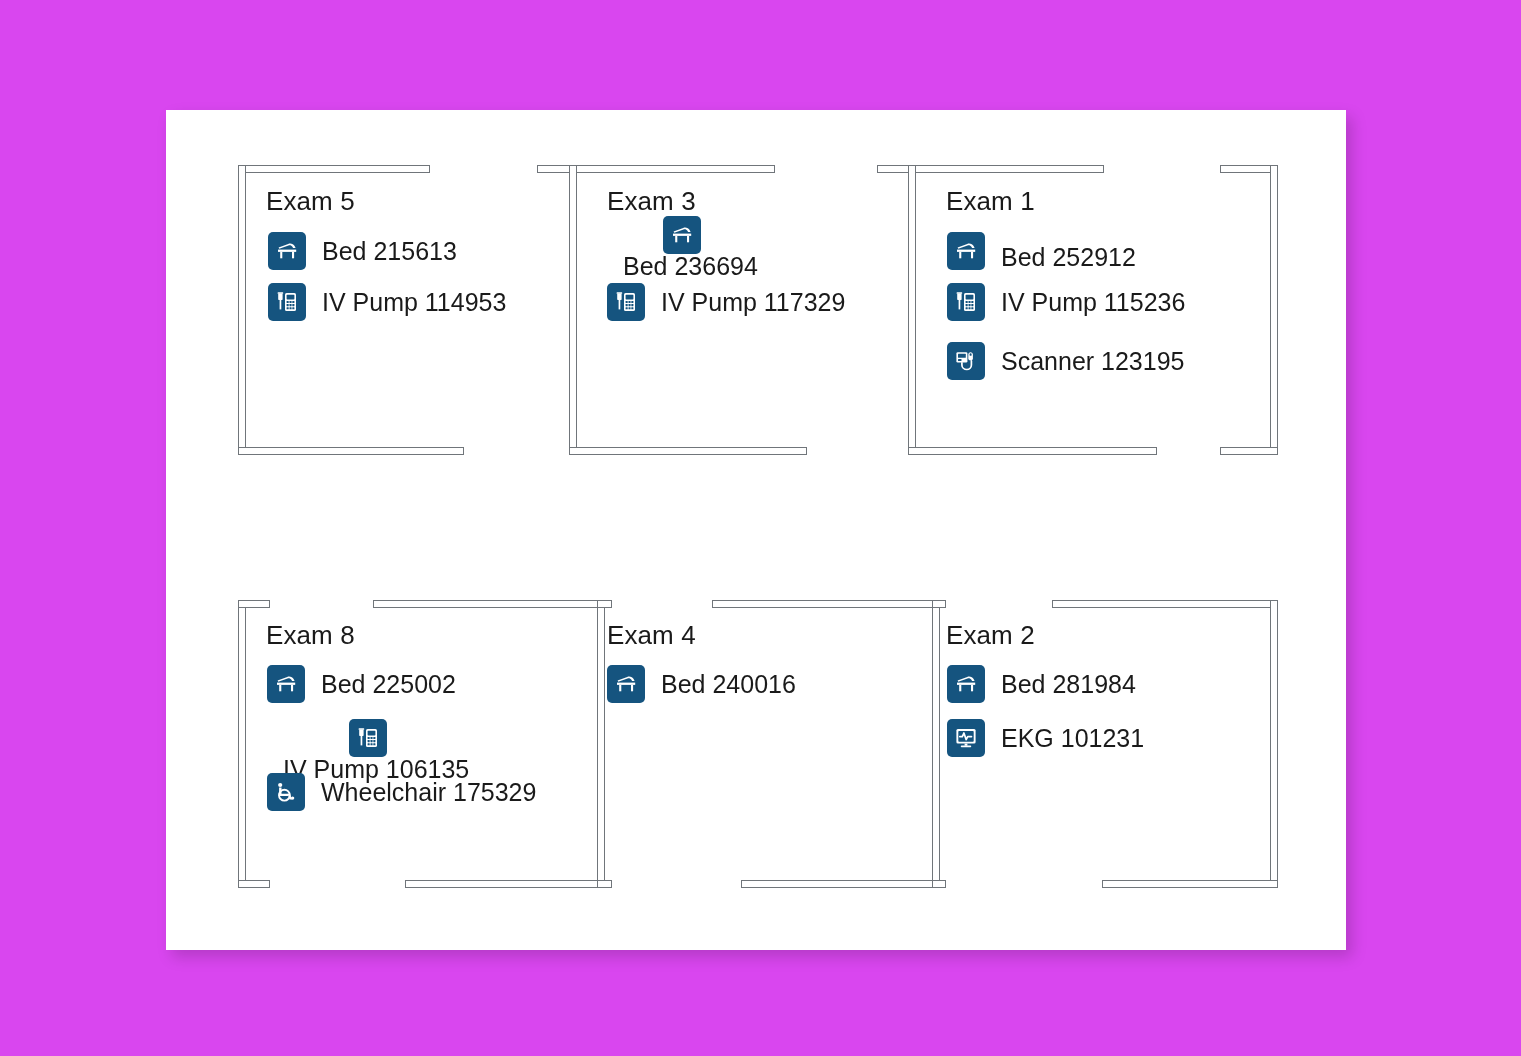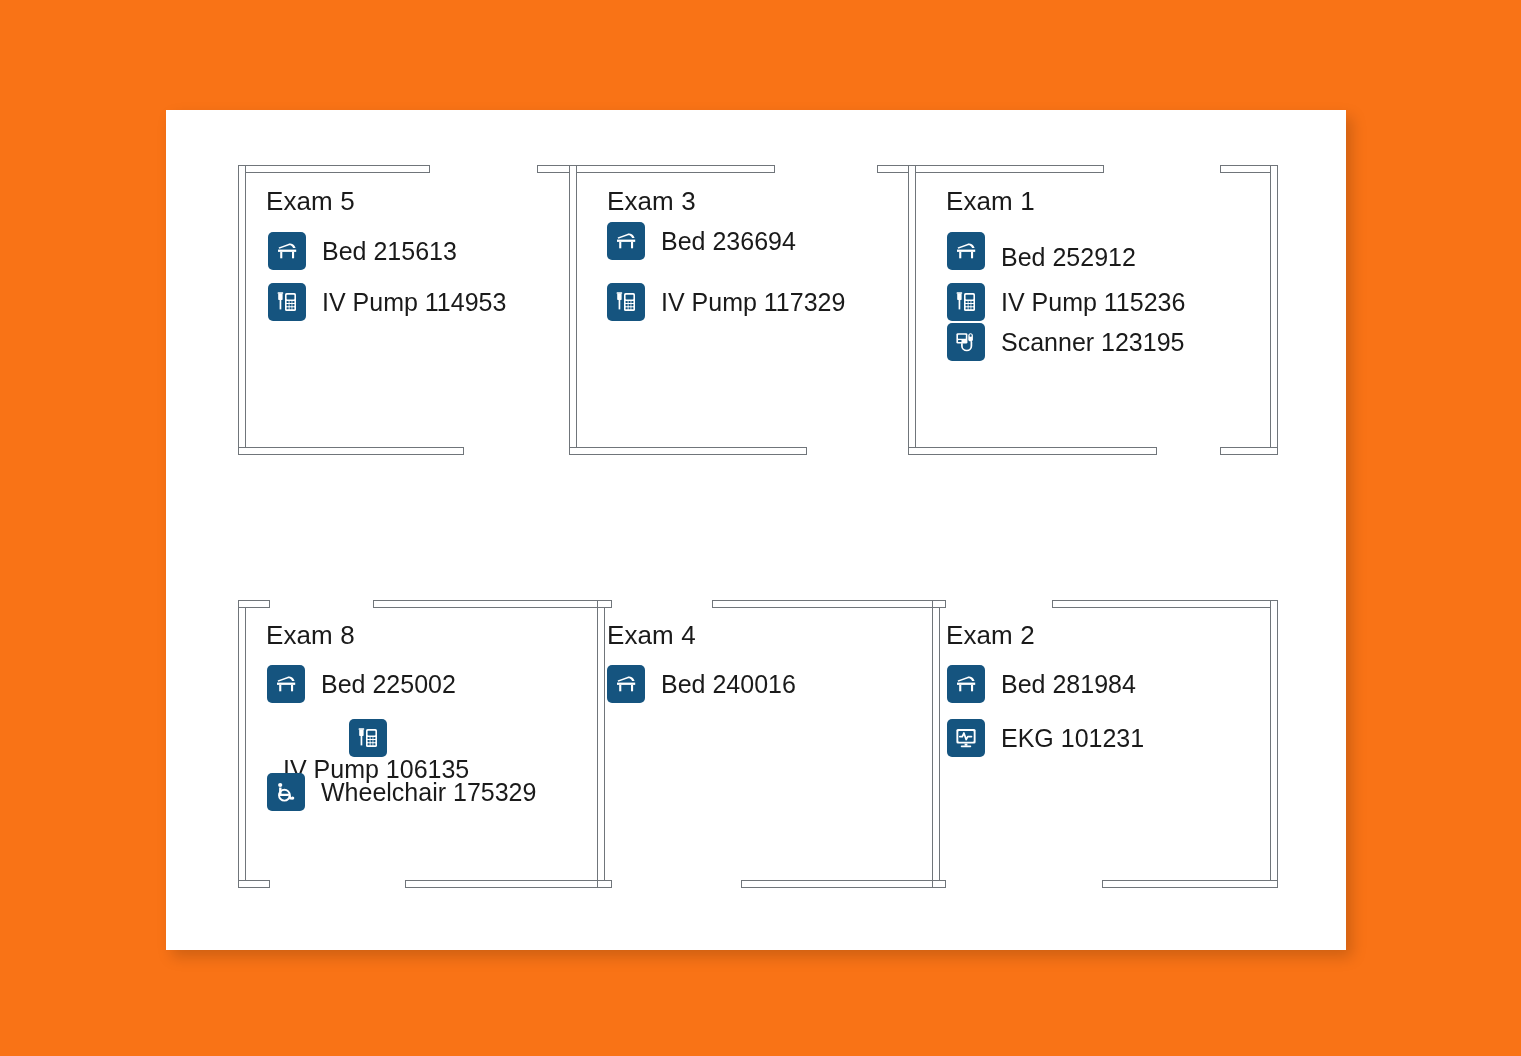--- a/index.html
+++ b/index.html
@@ -6,21 +6,21 @@
   html, body {
     margin: 0;
     padding: 0;
     background: #ffffff;
     font-family: "Liberation Sans", sans-serif;
   }
   #stage {
     position: relative;
     width: 1521px;
     height: 1056px;
-    background: #f97316;
+    background: #d946ef;
     overflow: hidden;
   }
   
   #card {
     position: absolute;
     left: 166px;
     top: 110px;
     width: 1180px;
     height: 840px;
     background: #ffffff;
@@ -144,21 +144,21 @@
           <rect x="12.6" y="18.2" width="2.1" height="2.1" rx="0.4"></rect>
           <rect x="15.5" y="18.2" width="2.1" height="2.1" rx="0.4"></rect>
           <rect x="18.3" y="18.2" width="2.1" height="2.1" rx="0.4"></rect>
         </g>
           </svg>
       </span>
       <span class="asset-label">IV Pump 114953</span>
     </div>
 
     <div class="room-title" style="left:441px; top:76px;">Exam 3</div>
-    <div class="asset" style="left:441px; top:112px;">
+    <div class="asset" style="left:441px; top:106px;flex-direction:column;">
       <span class="asset-icon">
         <svg width="26" height="26" viewBox="0 0 26 26">
             <g fill="#ffffff">
           <path d="M4 11.6 h18.2 v2.3 H4 z"></path>
           <path d="M4.6 9.4 l9.6-3.5 c2.6-0.9 5.3 0.2 6.4 2.2 l1 2 h-2.5 l-0.7-1.3 c-0.7-1.3 -2.3-1.9 -3.9-1.4 l-9.2 3.3 z"></path>
           <path d="M6.2 14 h2.1 v6.3 H6.2 z"></path>
           <path d="M18 14 h2.1 v6.3 H18 z"></path>
         </g>
           </svg>
       </span>
@@ -222,21 +222,21 @@
           <rect x="15.5" y="15.1" width="2.1" height="2.1" rx="0.4"></rect>
           <rect x="18.3" y="15.1" width="2.1" height="2.1" rx="0.4"></rect>
           <rect x="12.6" y="18.2" width="2.1" height="2.1" rx="0.4"></rect>
           <rect x="15.5" y="18.2" width="2.1" height="2.1" rx="0.4"></rect>
           <rect x="18.3" y="18.2" width="2.1" height="2.1" rx="0.4"></rect>
         </g>
           </svg>
       </span>
       <span class="asset-label">IV Pump 115236</span>
     </div>
-    <div class="asset" style="left:781px; top:213px;">
+    <div class="asset" style="left:781px; top:232px;">
       <span class="asset-icon">
         <svg width="26" height="26" viewBox="0 0 26 26">
           <g fill="#ffffff">
             <rect x="3.4" y="4.2" width="11" height="10.4" rx="1.4"></rect>
             <path d="M16.9 4.4 c1.5 0 2.6 1.1 2.6 2.5 v3.6 c0 1.4 -1.1 2.5 -2.6 2.5 c-1.4 0 -2.5 -1.1 -2.5 -2.5 V6.9 c0 -1.4 1.1 -2.5 2.5 -2.5 z" opacity="0"></path>
             <path d="M17.6 4.2 c1.3 0 2.3 1 2.3 2.3 v3.8 c0 1.3 -1 2.3 -2.3 2.3 c-1.3 0 -2.3 -1 -2.3 -2.3 V6.5 c0 -1.3 1 -2.3 2.3 -2.3 z"></path>
           </g>
           <g fill="#15547f">
             <rect x="5" y="5.8" width="7.8" height="4" rx="0.5"></rect>
             <rect x="5" y="11" width="3.5" height="2" rx="0.5"></rect>

